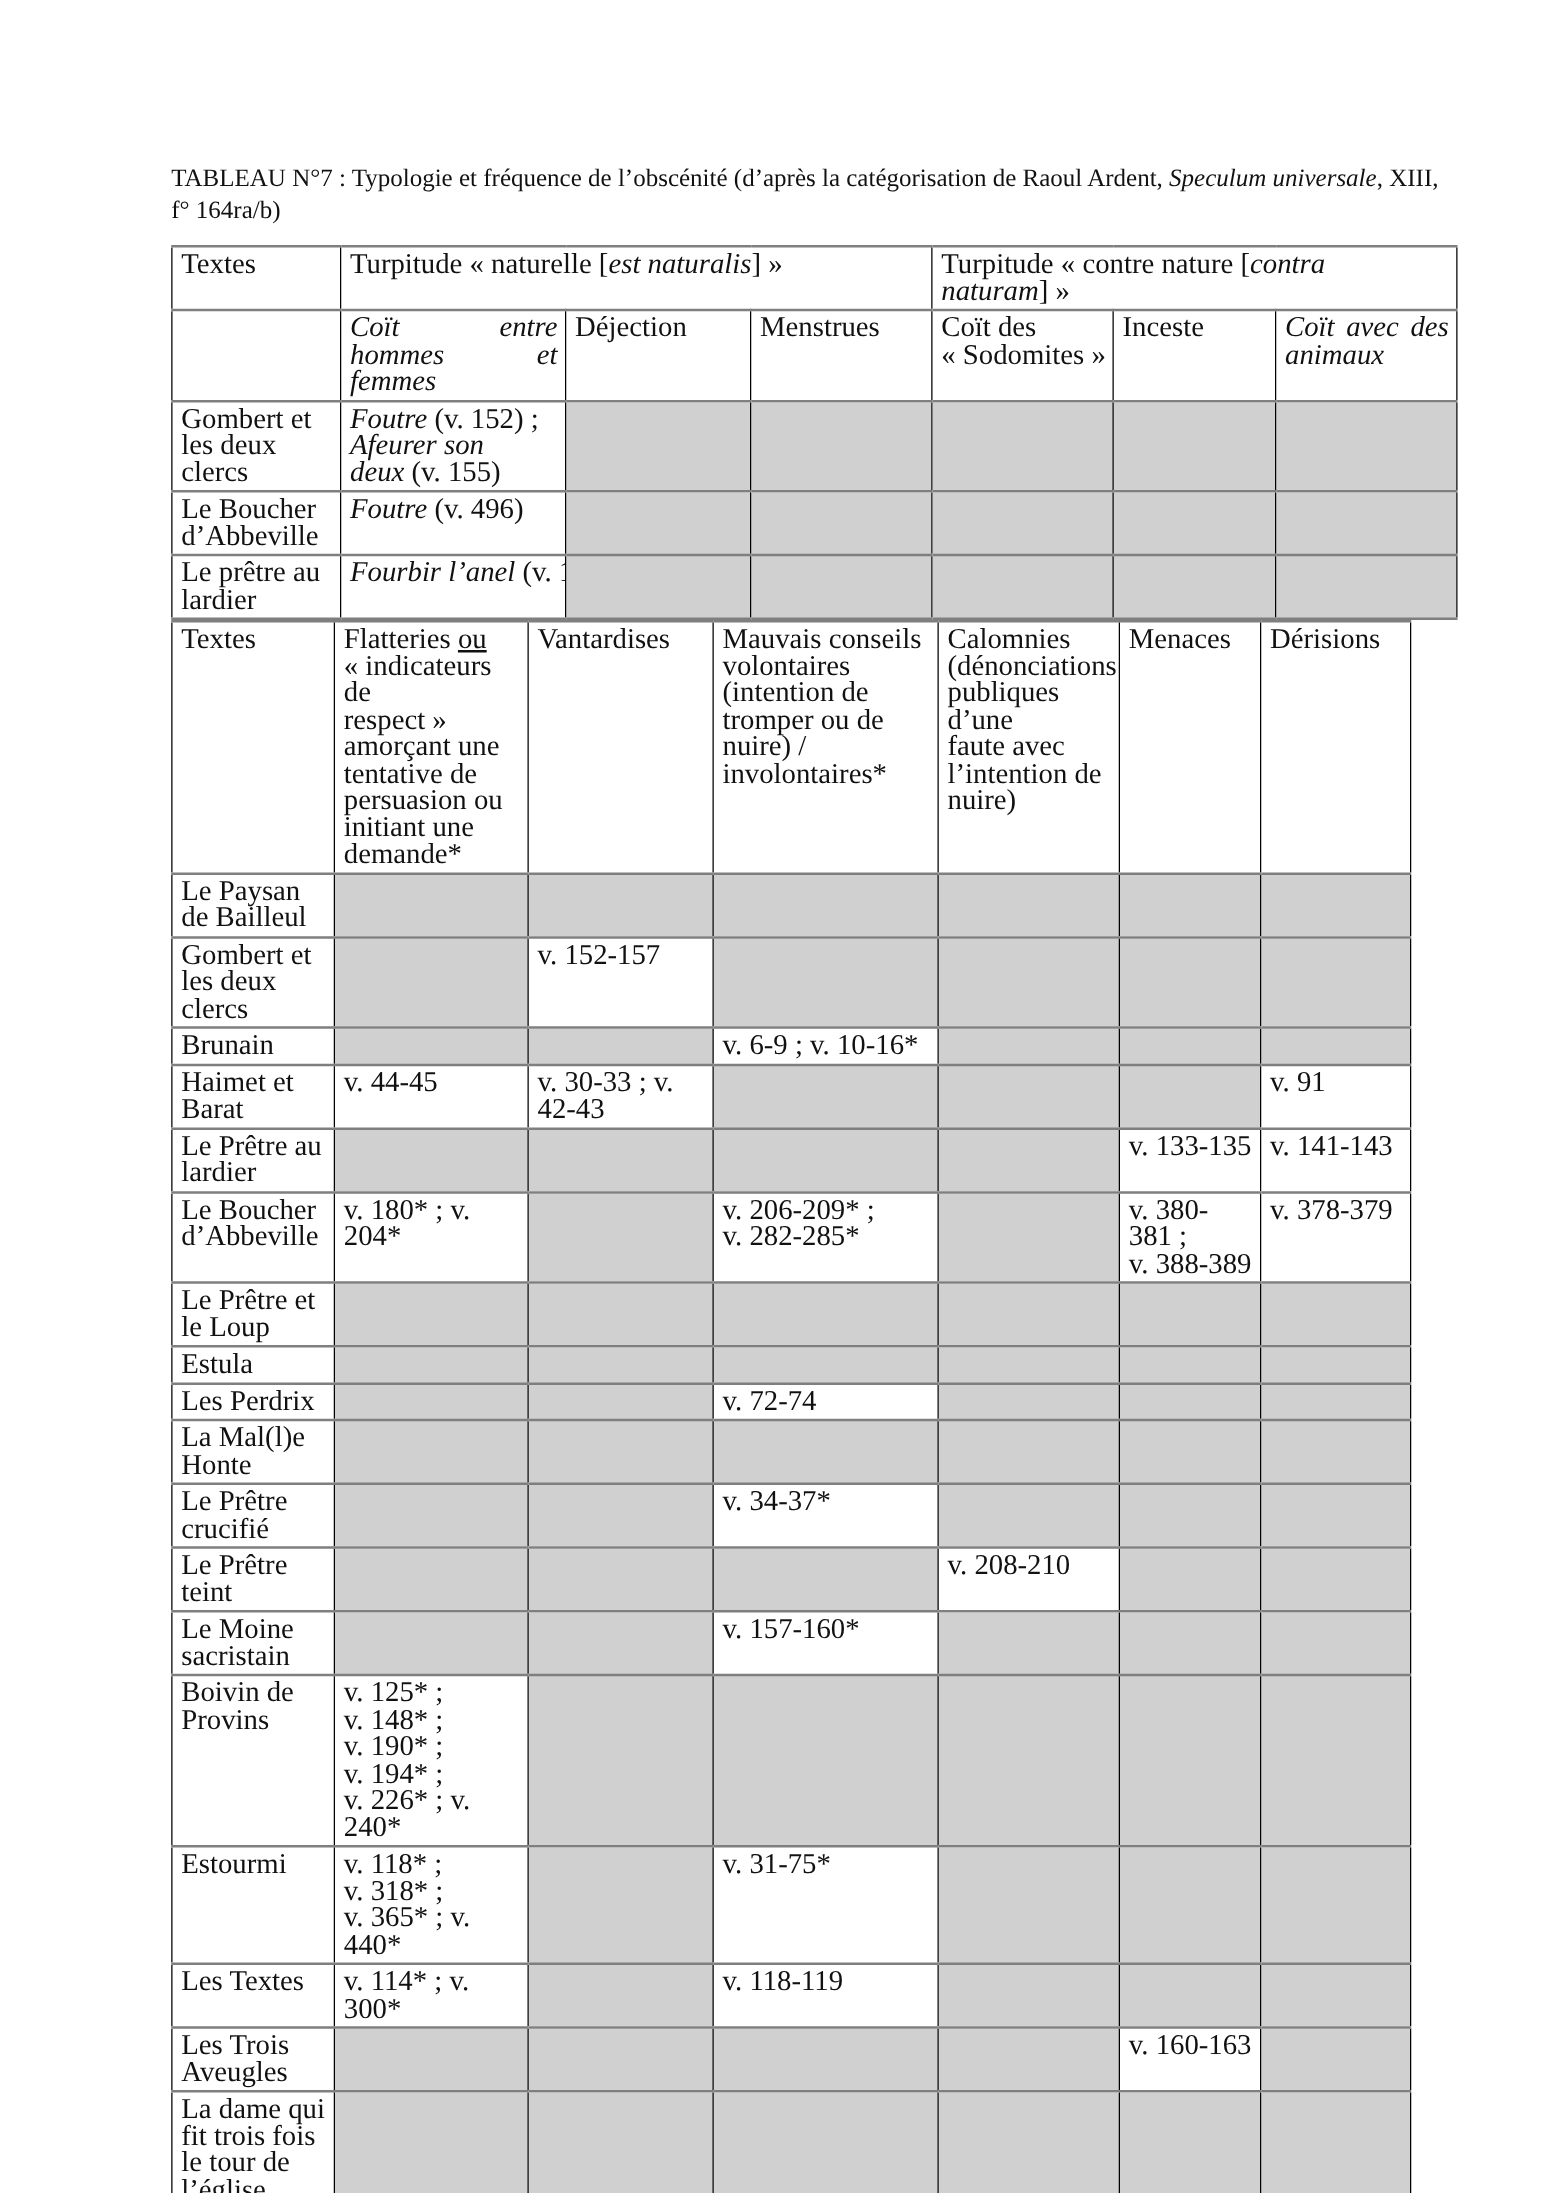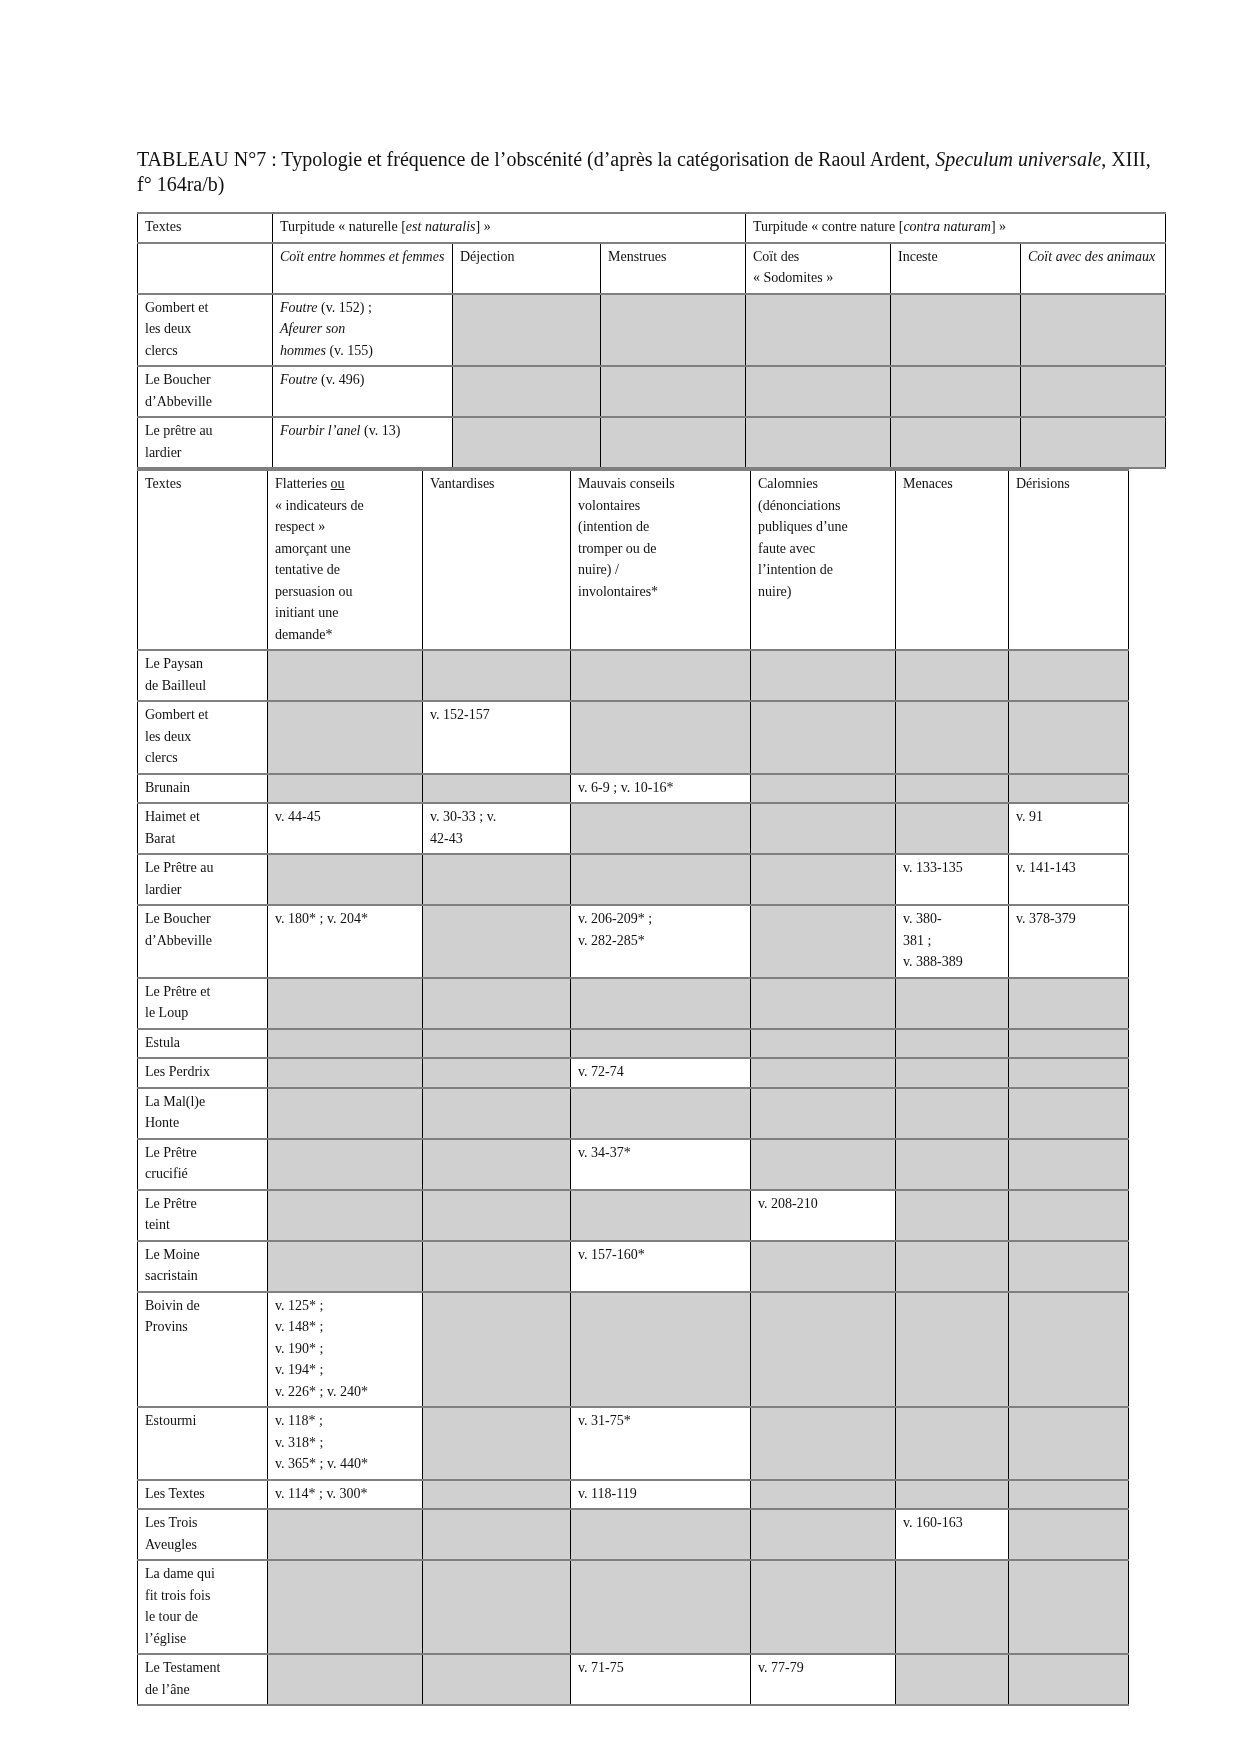--- a/index.html
+++ b/index.html
@@ -16,29 +16,29 @@
     background:var(--paper);
     color:var(--ink);
     font-family:"Liberation Serif","DejaVu Serif",serif;
   }
   .doc{
     width:1240px;min-height:1754px;
     padding:131px 70px 80px 137px;
   }
   .title{
     font-size:20px;line-height:25px;
-    margin:16px 0 15px 0;
+    margin:0 0 15px 0;
     max-width:1055px;
     white-space:pre-line;
   }
   .title-8{margin:45px 0 9px 0;}
   table.doc-table{
     border-collapse:collapse;
     table-layout:fixed;
-    font-size:14px;line-height:21.5px;
+    font-size:23px;line-height:21.5px;
     border-top:2px solid var(--border-h);
     border-bottom:2px solid var(--border-h);
     border-left:1px solid var(--border-v);
     border-right:1px solid var(--border-v);
   }
   table.t7{width:1028px;}
   table.t8{width:991px;}
   .doc-table th,.doc-table td{
     border-left:1px solid var(--border-v);
     border-right:1px solid var(--border-v);
@@ -91,21 +91,21 @@
           <th class="justify">Coït avec des animaux</th>
         </tr>
       </thead>
       <tbody>
         <tr>
           <td class="label">Gombert et
 les deux
 clercs</td>
           <td><i>Foutre</i> (v. 152) ;
 <i>Afeurer son
-hommes</i>  (v. 155)</td>
+deux</i>  (v. 155)</td>
           <td class="shade"></td>
           <td class="shade"></td>
           <td class="shade"></td>
           <td class="shade"></td>
           <td class="shade"></td>
         </tr>
         <tr>
           <td class="label">Le Boucher
 d’Abbeville</td>
           <td><i>Foutre</i> (v. 496)</td>

